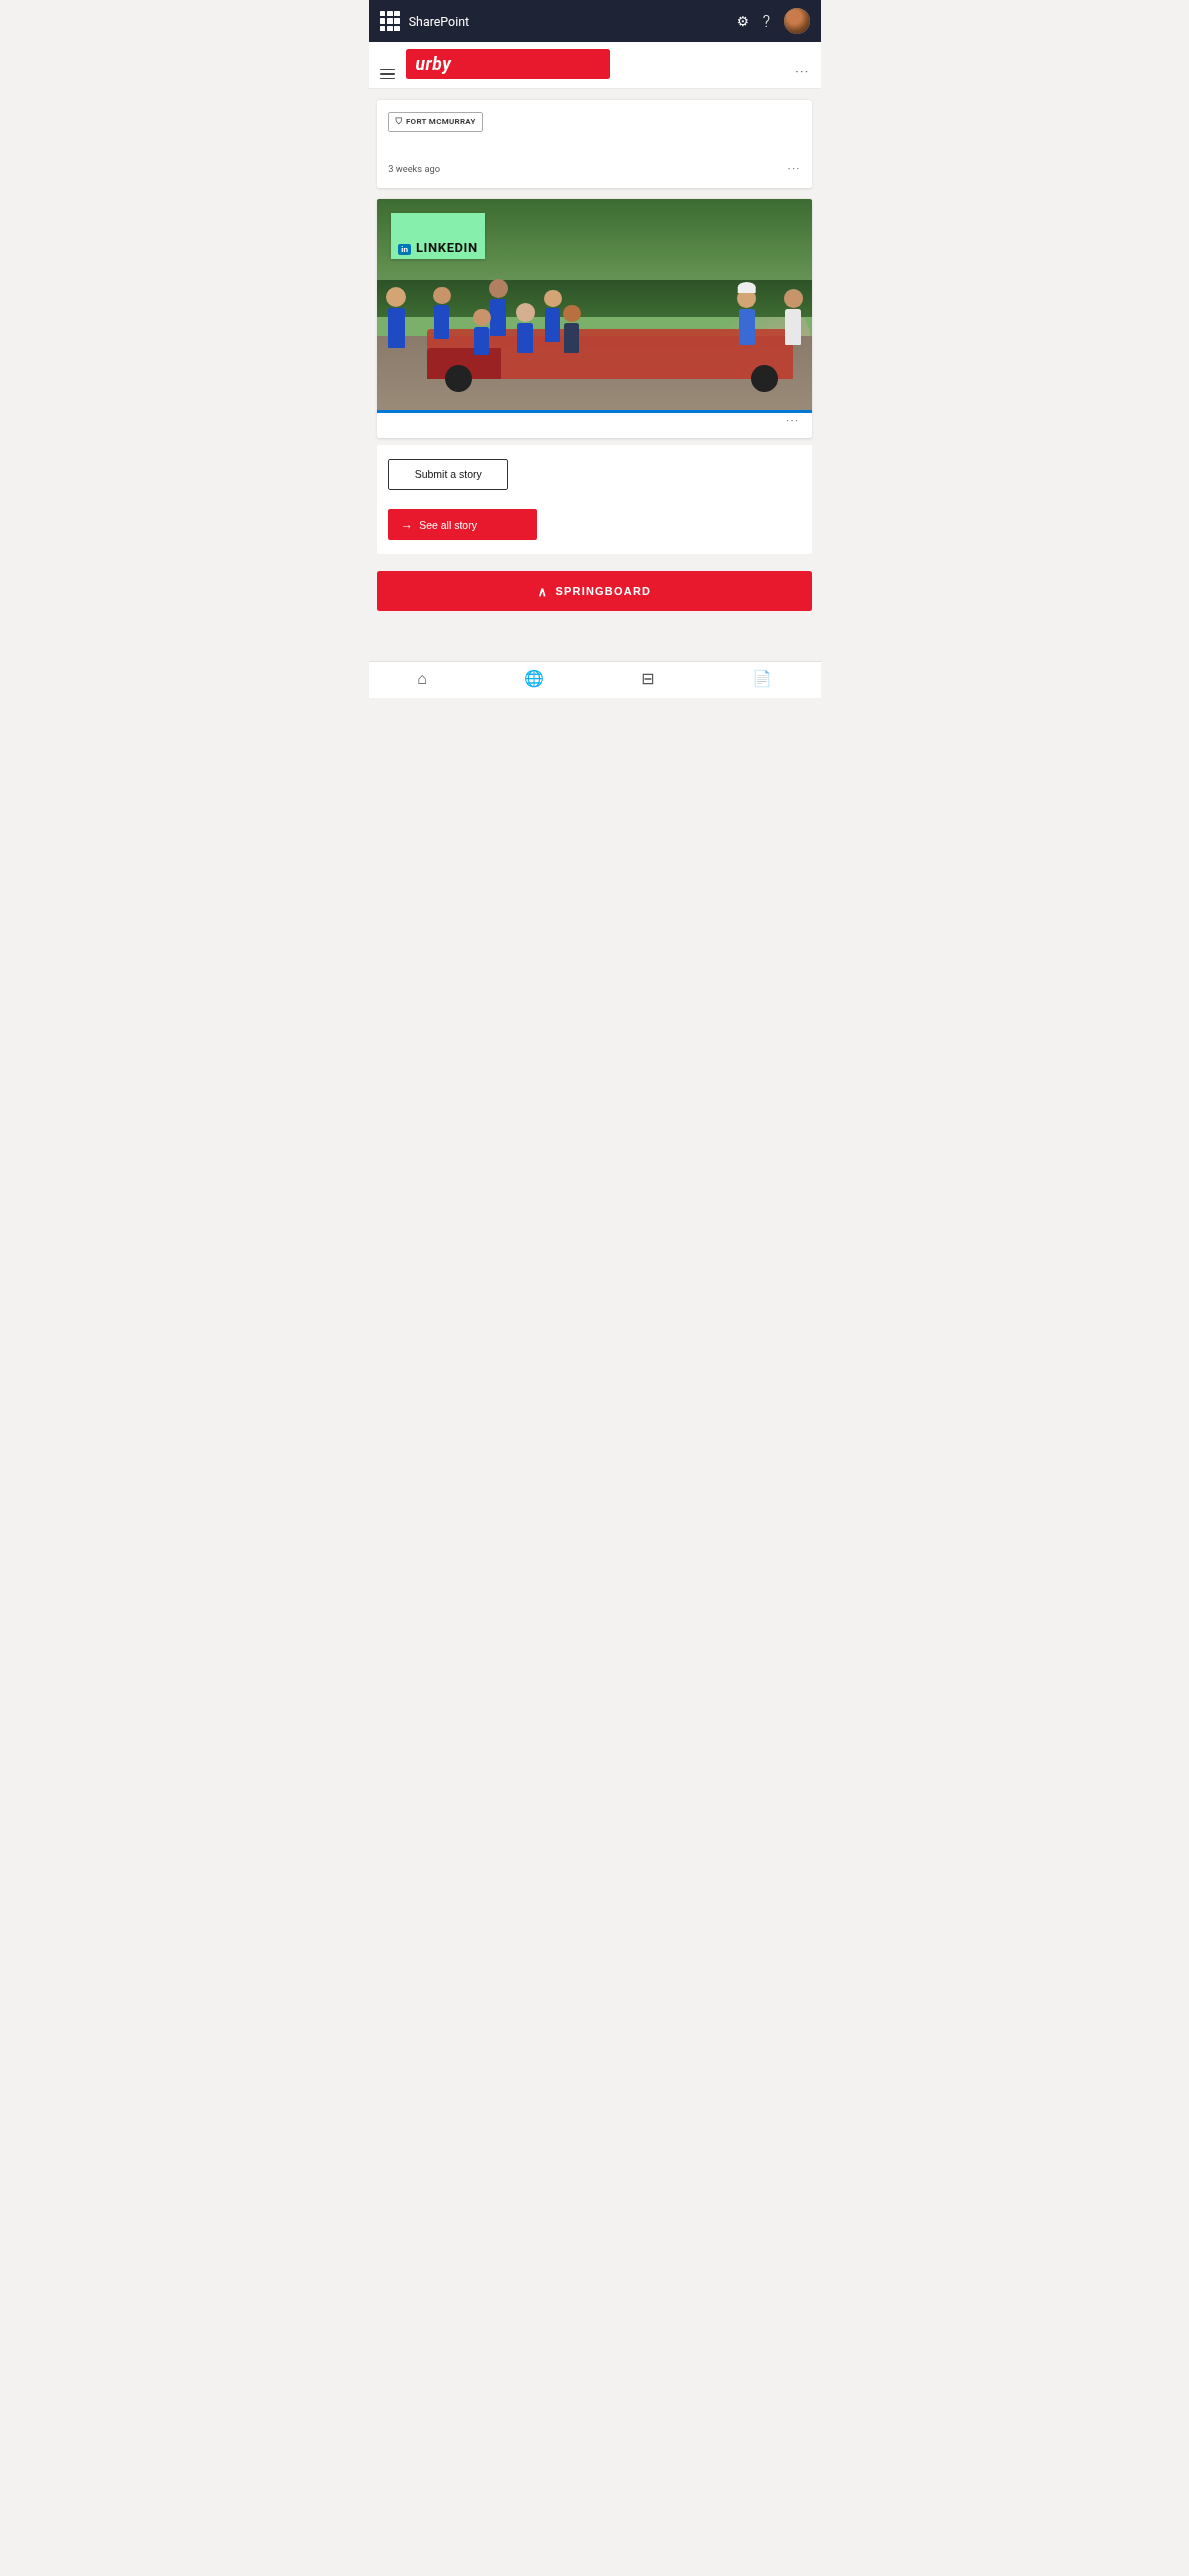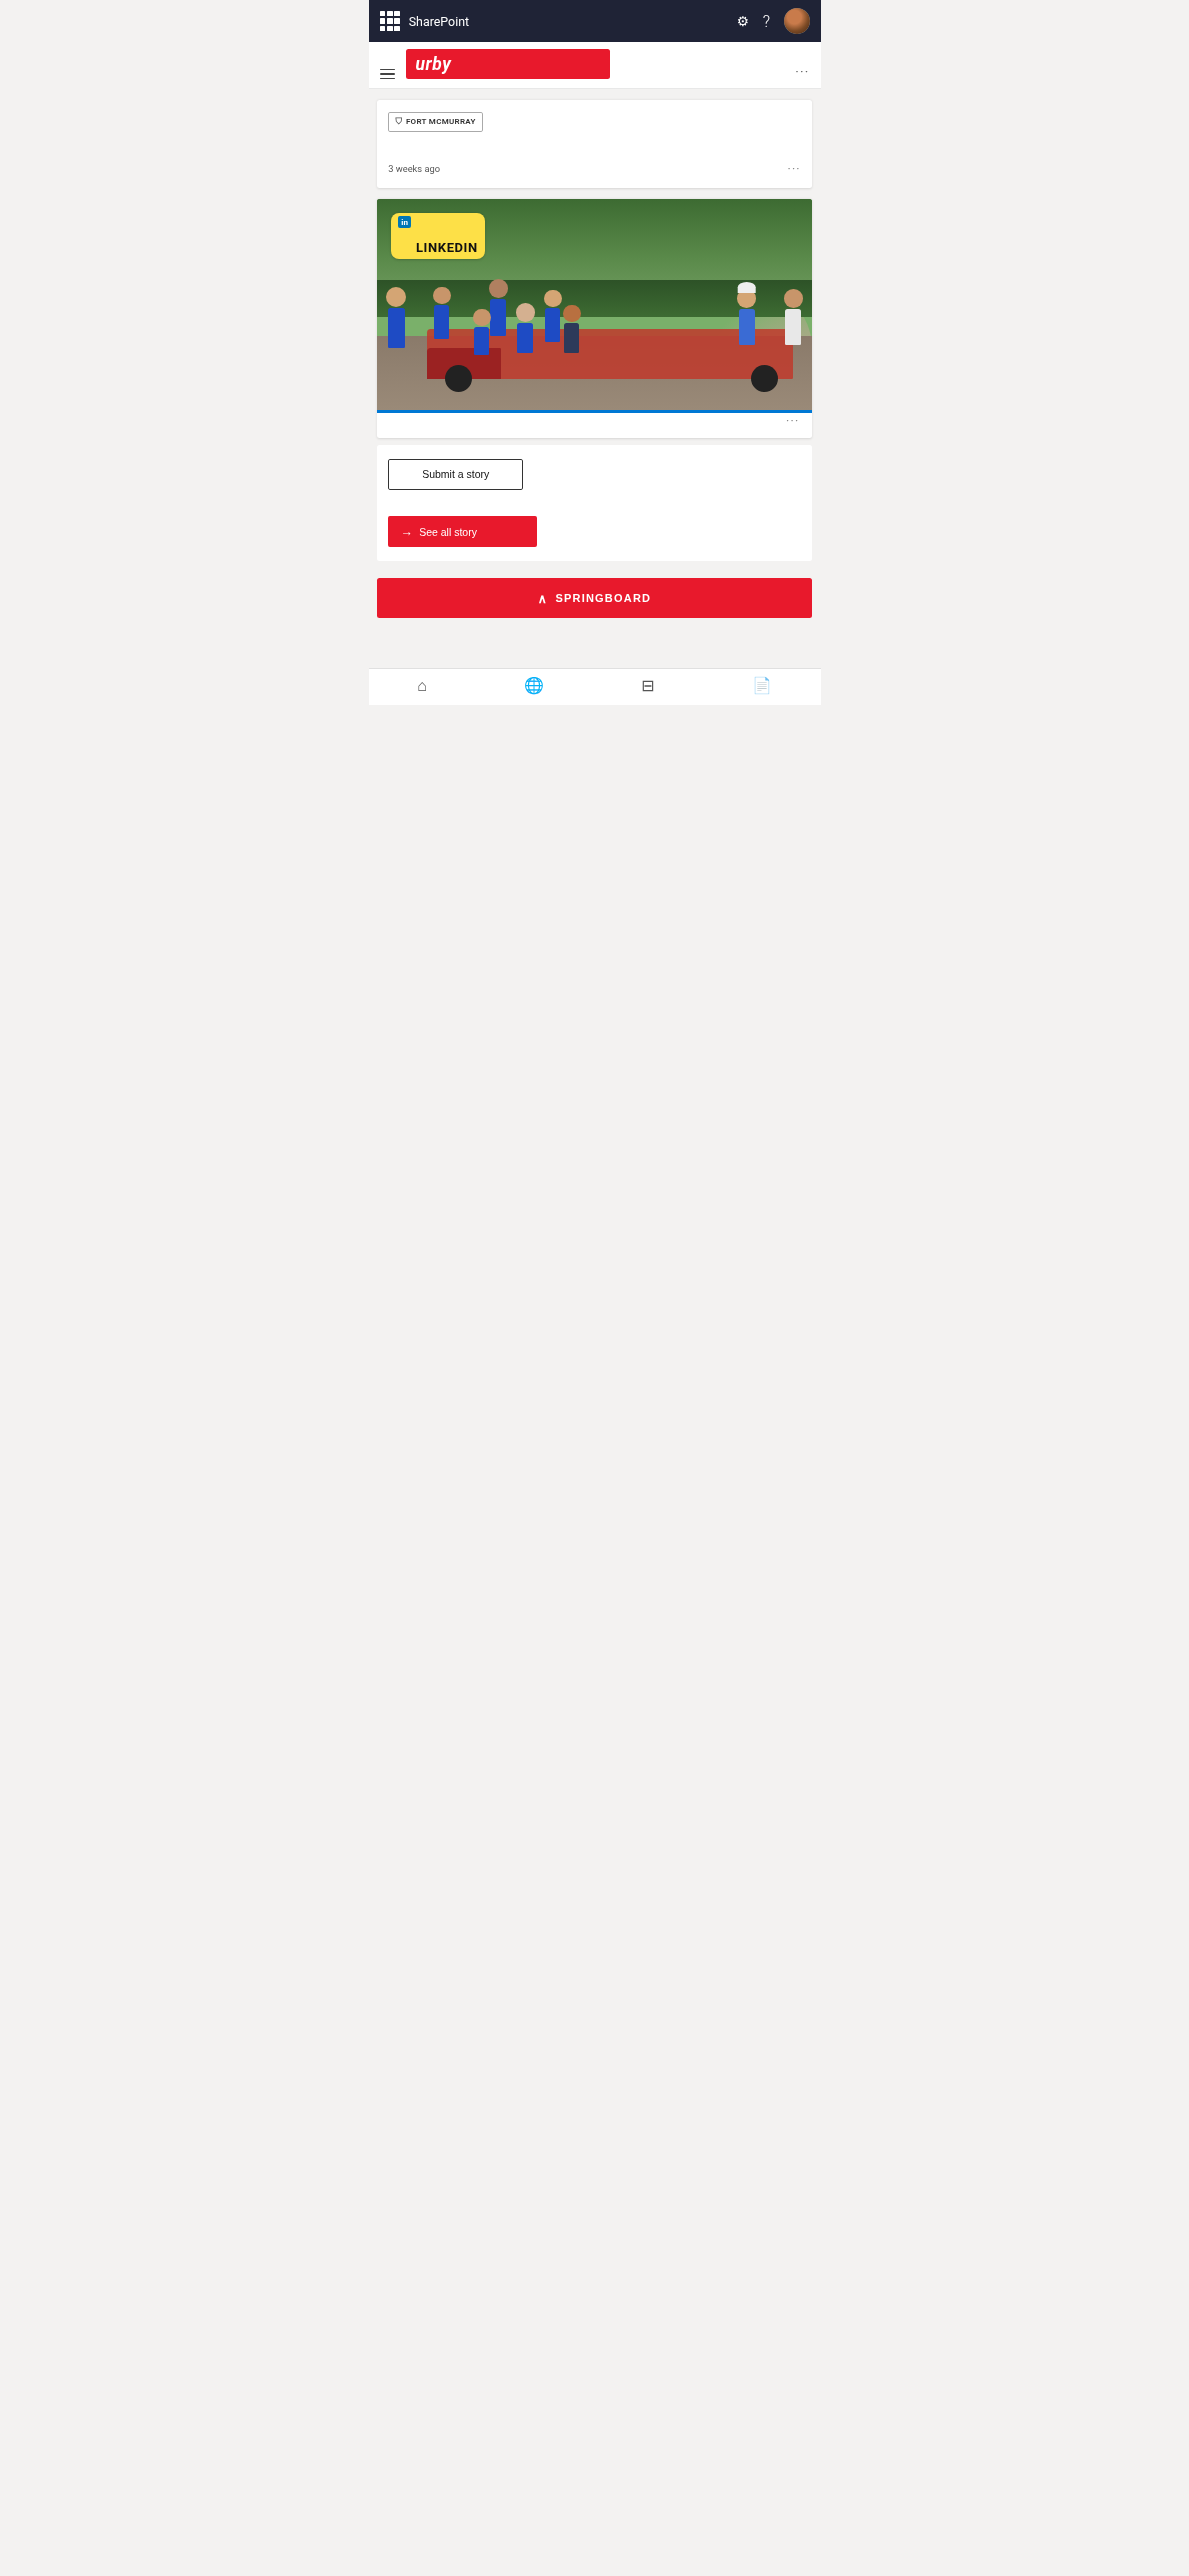--- a/index.html
+++ b/index.html
@@ -191,24 +191,24 @@
         #6e9a5e 35%,
         #7ab06a 50%
       );
       position: relative;
     }
 
     .linkedin-badge {
       position: absolute;
       top: 13.6px;
       left: 13.6px;
-      background: #fde047;
-      border-radius: 8px;
-      display: flex;
-      align-items: flex-start;
+      background: #86efac;
+      border-radius: 0;
+      display: flex;
+      align-items: flex-end;
       gap: 5px;
       padding: 3.7px 7.4px;
       box-shadow: 0 0.6px 2.5px rgba(0,0,0,0.2);
     }
     .linkedin-icon {
       background: #0077b5;
       color: #fff;
       font-size: 8px;
       font-weight: 700;
       padding: 1.2px 3.1px;
@@ -248,30 +248,30 @@
     
     .buttons-section {
       background: #fff;
       margin: 5px 8.7px;
       padding: 13.6px 11px;
       border-radius: 2.5px;
     }
 
     .btn-submit {
       display: block;
-      width: 135px;
+      width: 120px;
       padding: 8.7px 12.4px;
       border: 1.2px solid #333;
       background: #fff;
       color: #111;
       font-size: 10.5px;
       font-weight: 400;
       border-radius: 1.9px;
       cursor: pointer;
-      margin-bottom: 26px;
+      margin-bottom: 19px;
       text-align: center;
     }
 
     .btn-see-all {
       display: flex;
       align-items: center;
       gap: 6.2px;
       width: 149px;
       padding: 8.7px 12.4px;
       background: #e8192c;

